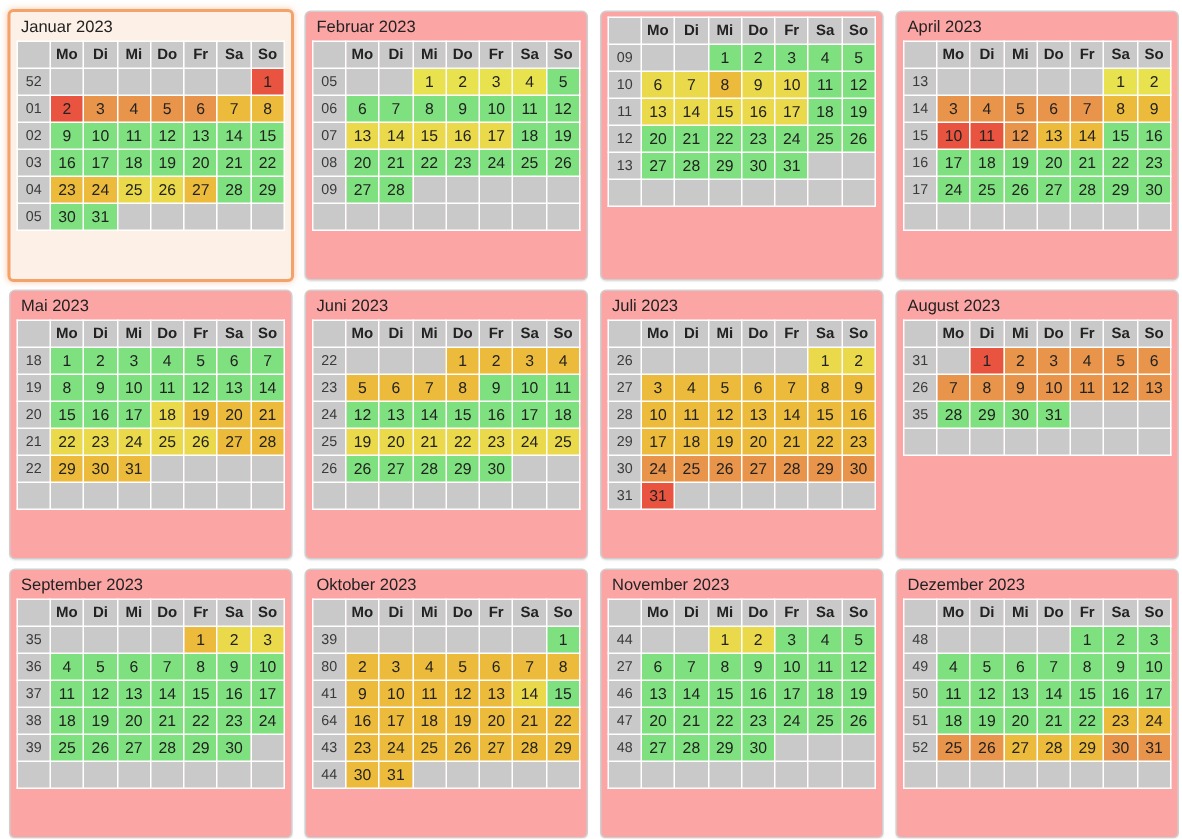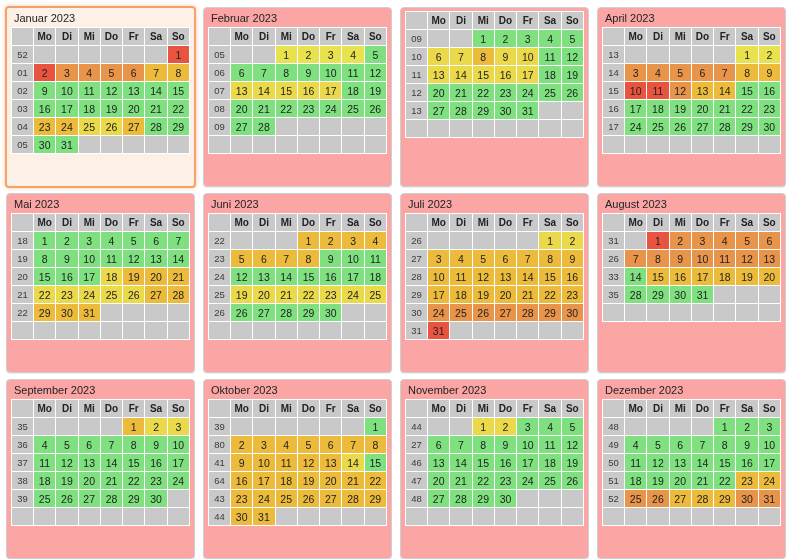--- a/index.html
+++ b/index.html
@@ -668,30 +668,20 @@
               <td class="wk">26</td>
               <td class="d orange2">7</td>
               <td class="d orange2">8</td>
               <td class="d orange2">9</td>
               <td class="d orange2">10</td>
               <td class="d orange2">11</td>
               <td class="d orange2">12</td>
               <td class="d orange2 bold">13</td>
             </tr>
             <tr>
-              <td class="wk">33</td>
-              <td class="d green">14</td>
-              <td class="d orange holiday">15</td>
-              <td class="d orange">16</td>
-              <td class="d orange">17</td>
-              <td class="d orange">18</td>
-              <td class="d orange">19</td>
-              <td class="d orange bold">20</td>
-            </tr>
-            <tr>
               <td class="wk">35</td>
               <td class="d green">28</td>
               <td class="d green">29</td>
               <td class="d green">30</td>
               <td class="d green">31</td>
               <td class="d empty"></td>
               <td class="d empty"></td>
               <td class="d empty"></td>
             </tr>
             <tr>

